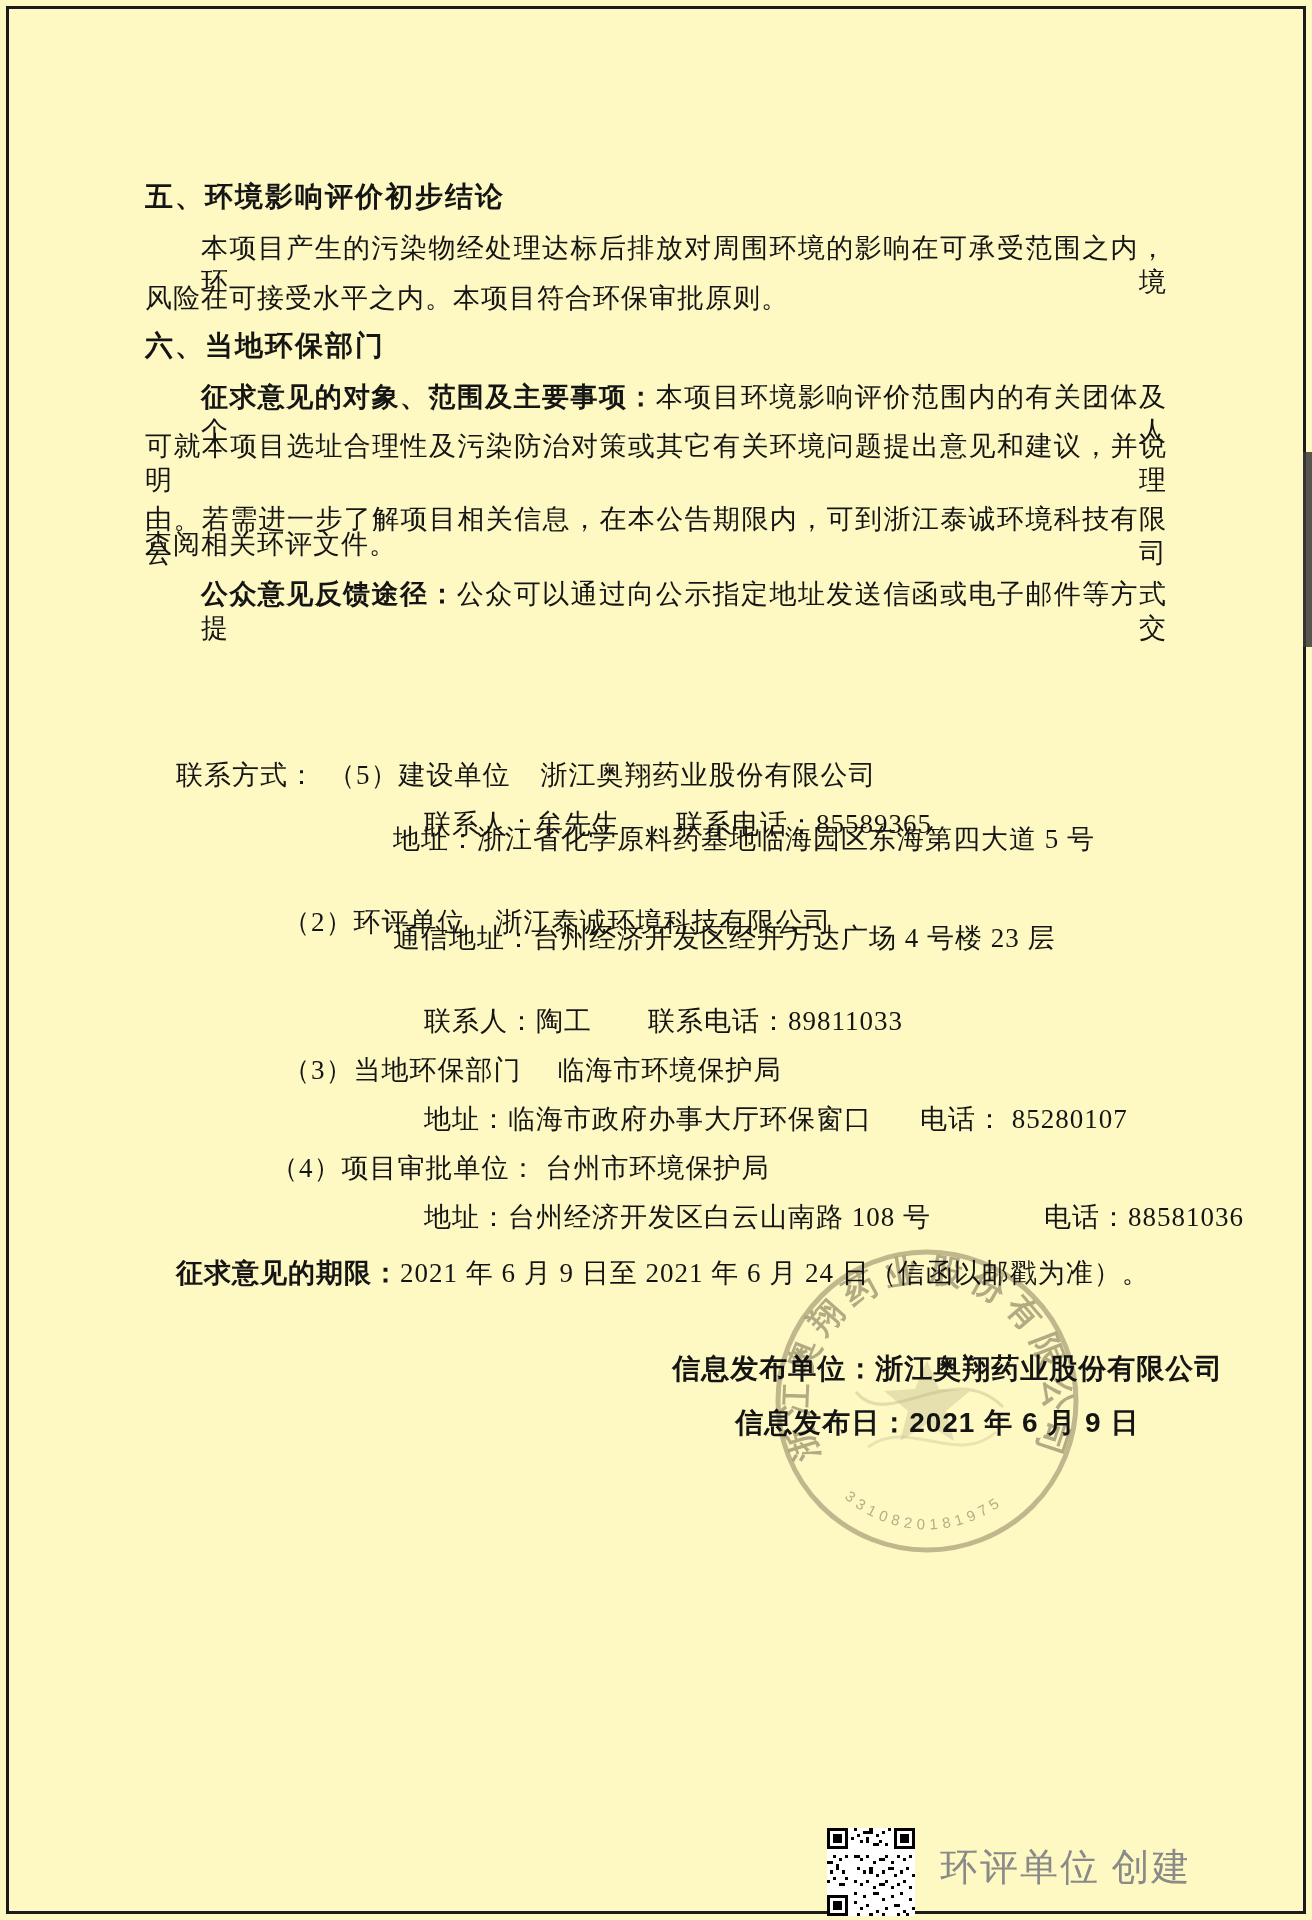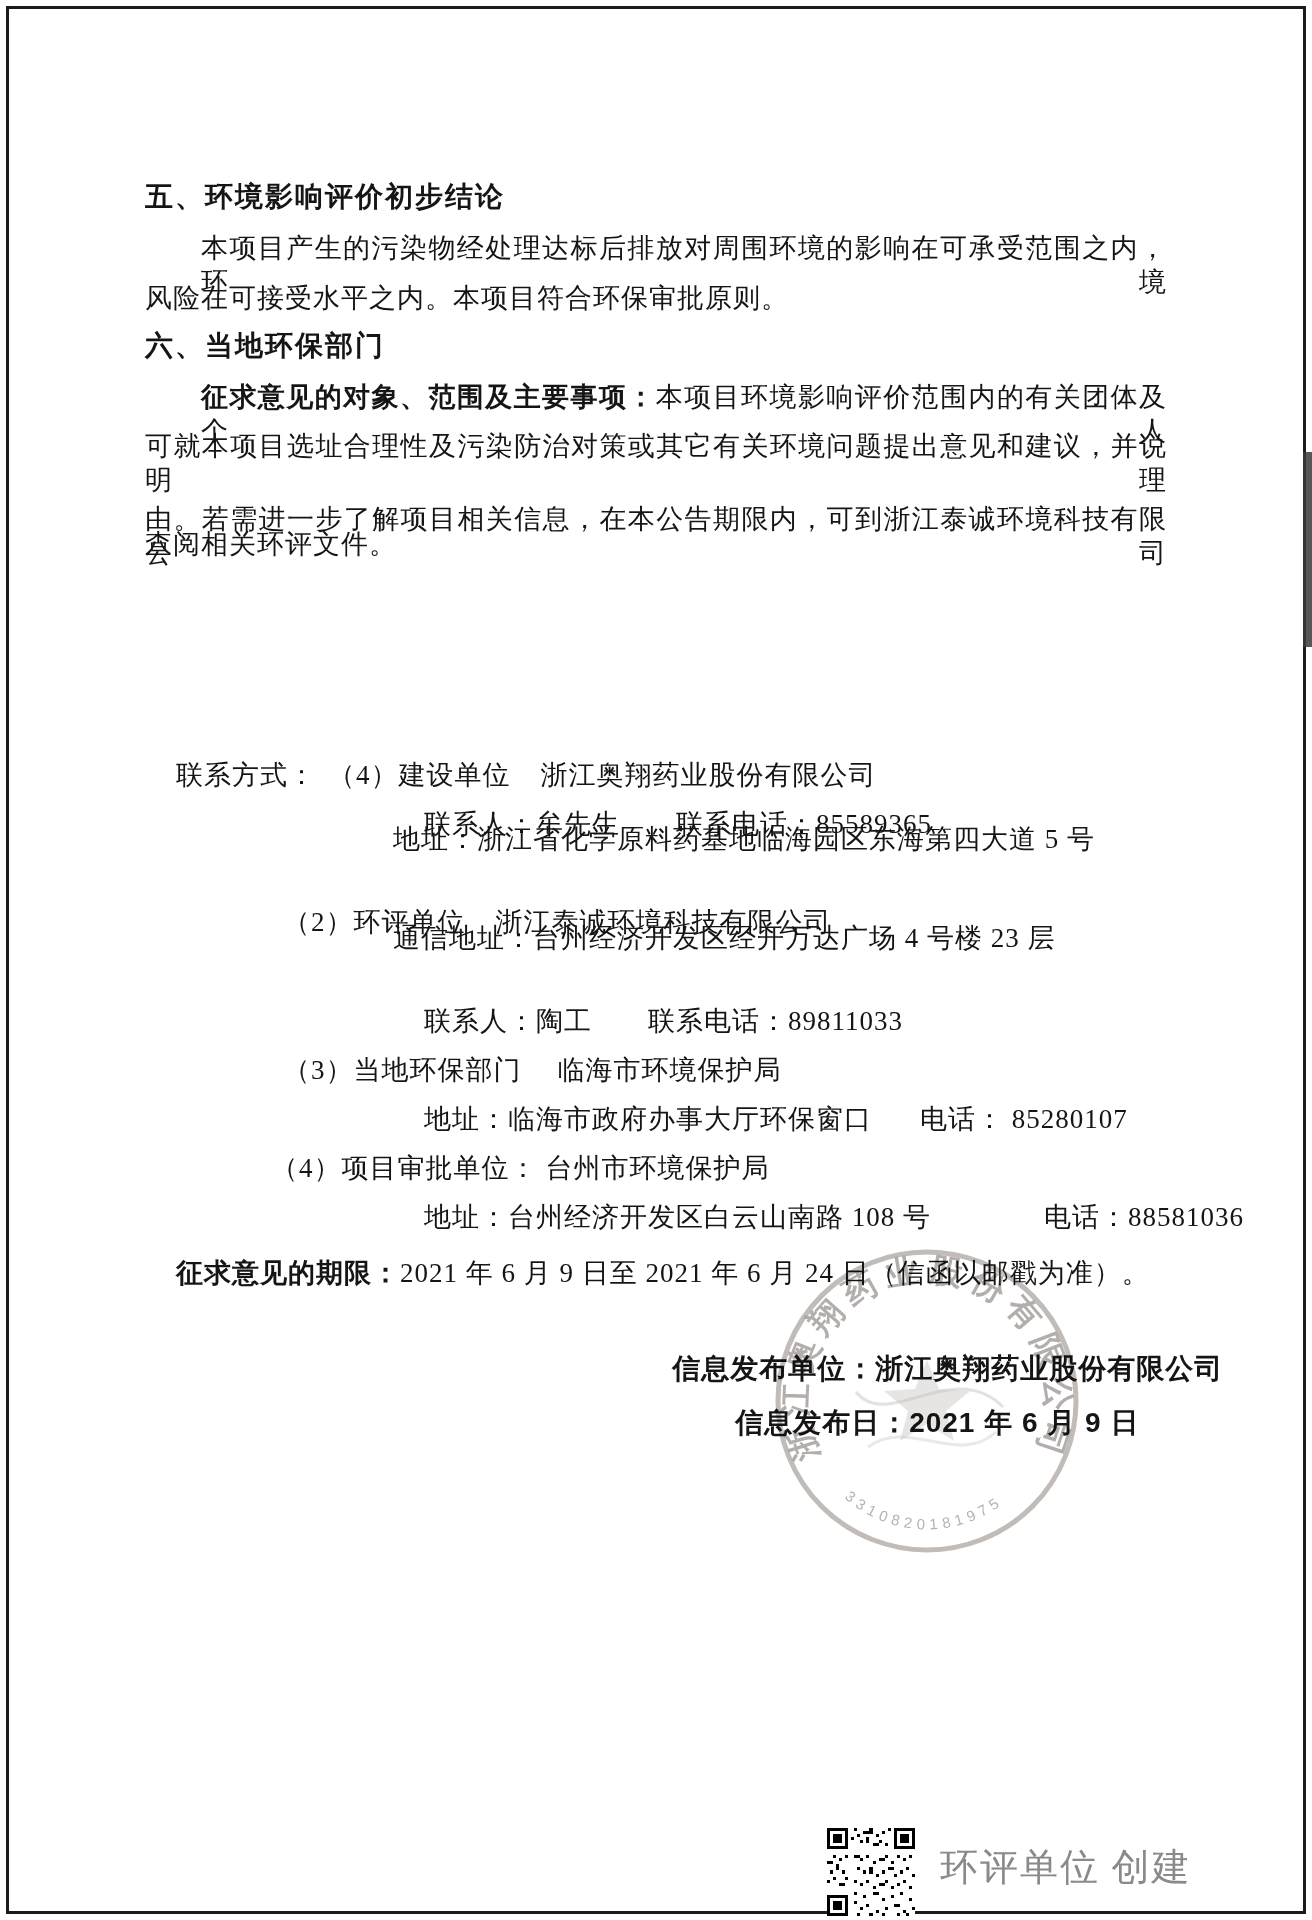--- a/index.html
+++ b/index.html
@@ -1,19 +1,19 @@
 <!DOCTYPE html>
 <html><head>
 <meta charset="utf-8">
 <style>
   html,body{margin:0;padding:0;background:#e8e8e8;}
   .page{
     position:relative;
     width:1312px;height:1920px;
-    background:#ffffff;
+    background:#fef9c3;
     overflow:hidden;
     font-family:"Liberation Serif", serif;
     color:#151515;
   }
   .frame{
     position:absolute;left:6px;top:6px;right:6px;bottom:6px;
     border:3px solid #1b1b1b;
     pointer-events:none;
   }
   .artifact{
@@ -81,23 +81,26 @@
 
   <div class="line hd" style="left:145px;top:329px;">六、当地环保部门</div>
 
   <div class="line just" style="left:201px;top:380px;width:966px;">
     <span class="b">征求意见的对象、范围及主要事项：</span><span>本项目环境影响评价范围内的有关团体及个人</span>
   </div>
   <div class="line just" style="left:145px;top:429px;width:1022px;">可就本项目选址合理性及污染防治对策或其它有关环境问题提出意见和建议，并说明理</div>
   <div class="line just" style="left:145px;top:478px;width:1022px;margin-top:24px;">由。若需进一步了解项目相关信息，在本公告期限内，可到浙江泰诚环境科技有限公司</div>
   <div class="line" style="left:145px;top:527px;">查阅相关环评文件。</div>
 
+  <div class="line just" style="left:201px;top:577px;width:966px;">
+    <span class="b">公众意见反馈途径：</span><span>公众可以通过向公示指定地址发送信函或电子邮件等方式提交</span>
+  </div>
 
   <div class="line" style="left:145px;top:724px;">
-    <span class="gap12">联系方式：</span><span class="gap30">（4）建设单位</span><span>浙江奥翔药业股份有限公司</span>
+    <span class="gap12">联系方式：</span><span class="gap30">（5）建设单位</span><span>浙江奥翔药业股份有限公司</span>
   </div>
   <div class="line" style="left:393px;top:773px;">
     <span class="gap56">联系人：牟先生</span><span>联系电话：85589365</span>
   </div>
   <div class="line" style="left:393px;top:822px;">地址：浙江省化学原料药基地临海园区东海第四大道 5 号</div>
 
   <div class="line" style="left:252px;top:871px;">
     <span class="gap30">（2）环评单位</span><span>浙江泰诚环境科技有限公司</span>
   </div>
   <div class="line" style="left:393px;top:921px;">通信地址：台州经济开发区经开万达广场 4 号楼 23 层</div>

